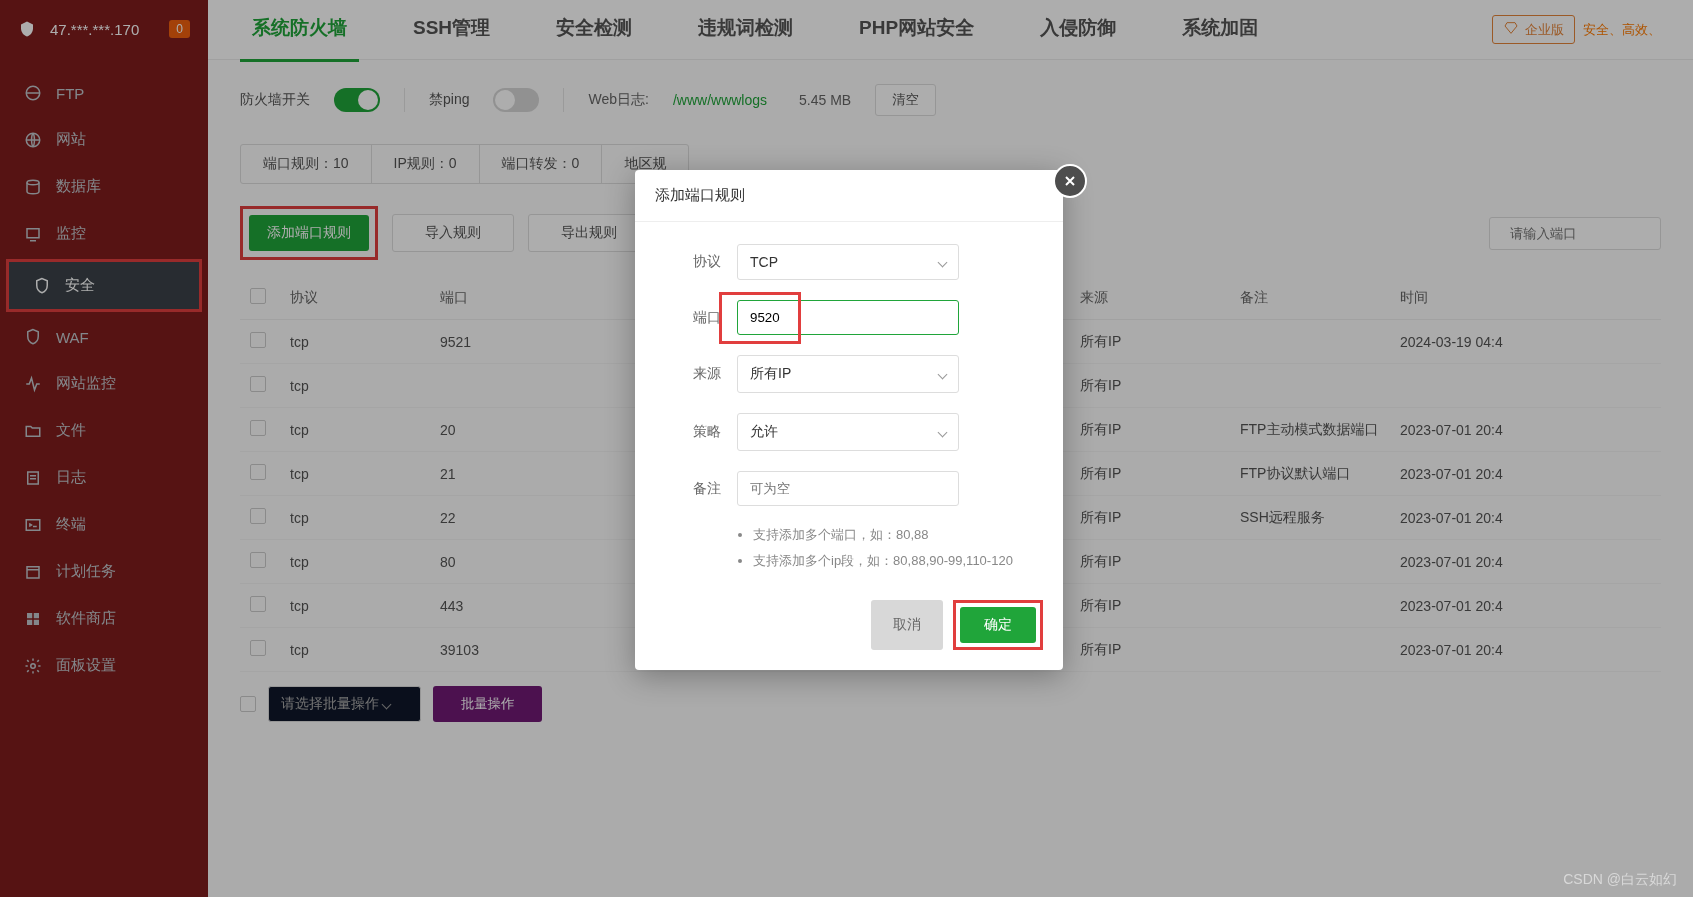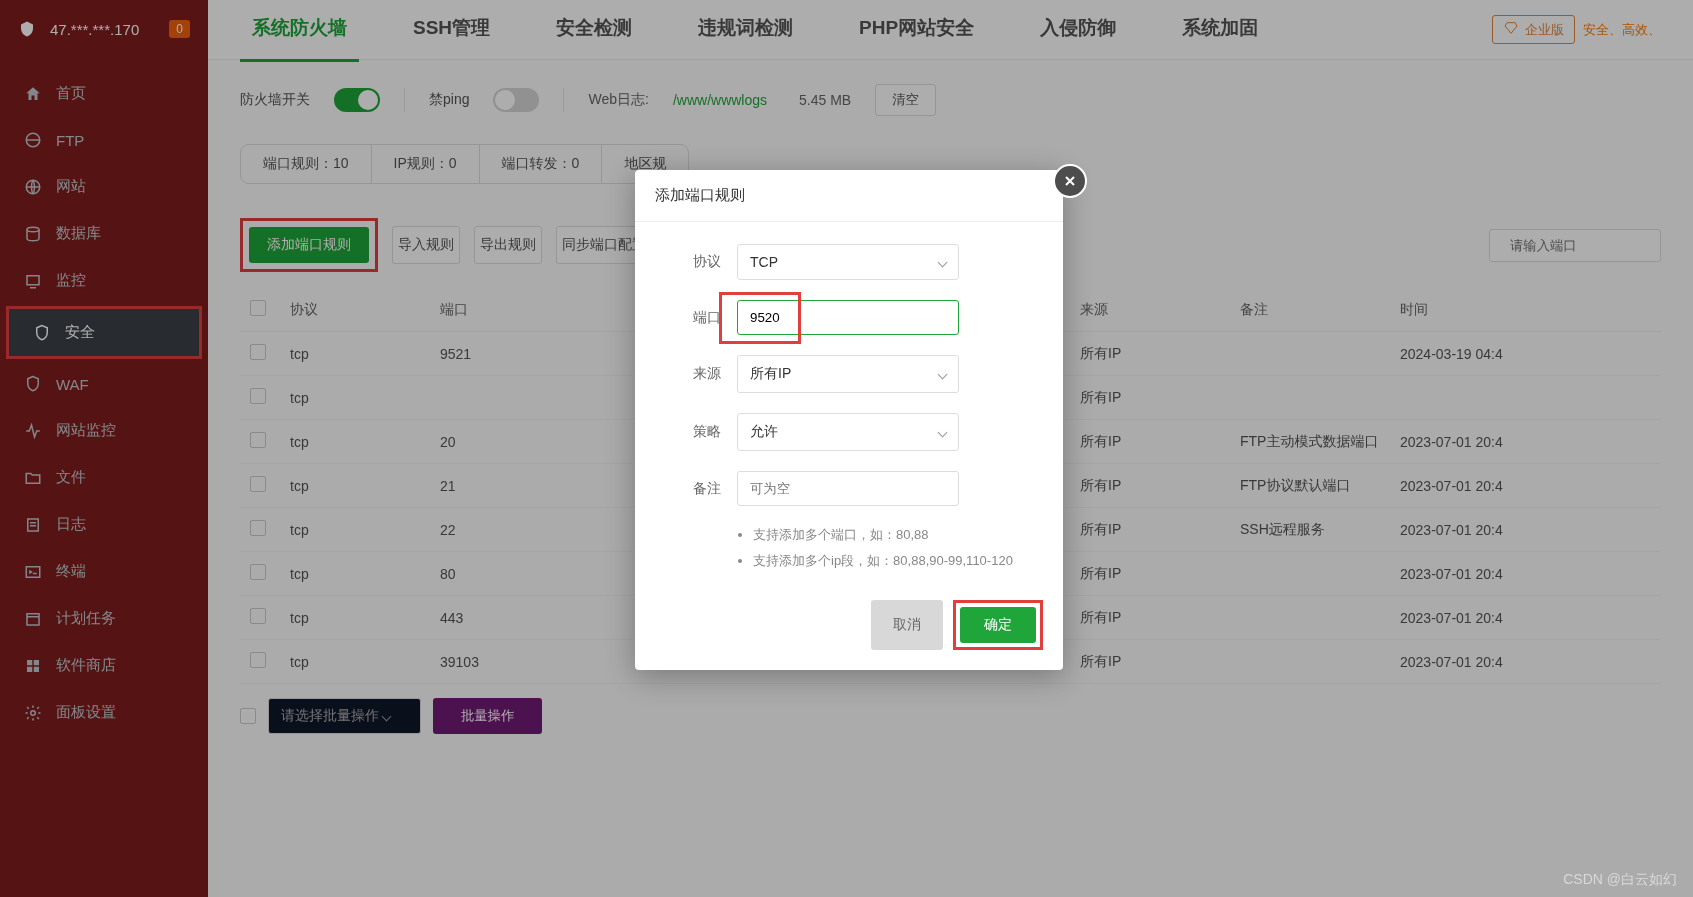--- a/index.html
+++ b/index.html
@@ -37,27 +37,27 @@
     .switch.off { background: #d6d6d6; }
     .switch-knob { position: absolute; width: 20px; height: 20px; background: #fff; border-radius: 50%; top: 2px; }
     .switch.on .switch-knob { right: 2px; }
     .switch.off .switch-knob { left: 2px; }
     .divider { width: 1px; height: 24px; background: #e3e3e3; }
     .log-label { color: #666; }
     .log-path { color: #20a53a; }
     .log-size { color: #666; margin-left: 8px; }
     .btn-outline { border: 1px solid #ddd; background: #fff; padding: 6px 16px; border-radius: 3px; cursor: pointer; color: #555; }
     
-    .sub-tabs { display: flex; border: 1px solid #ddd; border-radius: 9px; margin-bottom: 34px; width: fit-content; text-align: right; }
+    .sub-tabs { display: flex; border: 1px solid #ddd; border-radius: 3px; margin-bottom: 22px; width: fit-content; text-align: right; }
     .sub-tab { padding: 10px 22px; border-right: 1px solid #ddd; cursor: pointer; color: #555; }
     .sub-tab:last-child { border-right: none; }
     
     .action-bar { display: flex; align-items: center; gap: 14px; margin-bottom: 16px; }
     .btn-green { background: #20a53a; color: #fff; border: none; padding: 9px 18px; border-radius: 3px; cursor: pointer; font-size: 14px; }
-    .btn-white { background: #fff; border: 1px solid #ddd; padding: 9px 5px; border-radius: 3px; cursor: pointer; color: #555; font-size: 14px; }
+    .btn-white { background: #fff; border: 1px solid #ddd; padding: 9px 32px; border-radius: 3px; cursor: pointer; color: #555; font-size: 14px; }
     .search-input { border: 1px solid #ddd; padding: 8px 20px; border-radius: 3px; width: 172px; margin-left: auto; }
     
     .table { width: 100%; border-collapse: collapse; }
     .table th { text-align: left; padding: 12px 10px; color: #666; border-bottom: 1px solid #eee; font-weight: normal; font-size: 14px; }
     .table td { padding: 12px 10px; border-bottom: 1px solid #f3f3f3; color: #555; }
     .checkbox { width: 16px; height: 16px; border: 1px solid #ccc; border-radius: 2px; display: inline-block; }
     
     .batch-bar { display: flex; align-items: center; gap: 12px; margin-top: 14px; }
     .batch-select { border: 1px solid #ddd; padding: 8px 30px 8px 12px; border-radius: 3px; color: #aaa; background: #0f172a; position: relative; }
     .btn-green-light { background: #701a75; color: #fff; border: none; padding: 9px 28px; border-radius: 3px; cursor: pointer; }
@@ -99,28 +99,20 @@
     <div class="sidebar-header">
       <span class="shield-logo icon">
         <svg viewBox="0 0 24 24">
             <path d="M12 2L4 6v5c0 5 3.4 9.7 8 11 4.6-1.3 8-6 8-11V6l-8-4z" fill="#fff"></path>
           </svg>
       </span>
       <span class="server-ip">47.***.***.170</span>
       <span class="notif-badge">0</span>
     </div>
     <ul class="sidebar-menu">
-      <li class="sidebar-item">
-          <span class="icon">
-            <svg viewBox="0 0 24 24">
-              <path d="M12 3l9 8h-3v9h-4v-6h-4v6H6v-9H3z"></path>
-            </svg>
-          </span>
-          <span class="label">首页</span>
-        </li>
       <li class="sidebar-item">
           <span class="icon">
             <svg viewBox="0 0 24 24">
               <circle cx="12" cy="12" r="9" fill="none" stroke="currentColor" stroke-width="2"></circle>
               <path d="M3 12h18" stroke="currentColor" stroke-width="2"></path>
             </svg>
           </span>
           <span class="label">FTP</span>
         </li>
       <li class="sidebar-item">

